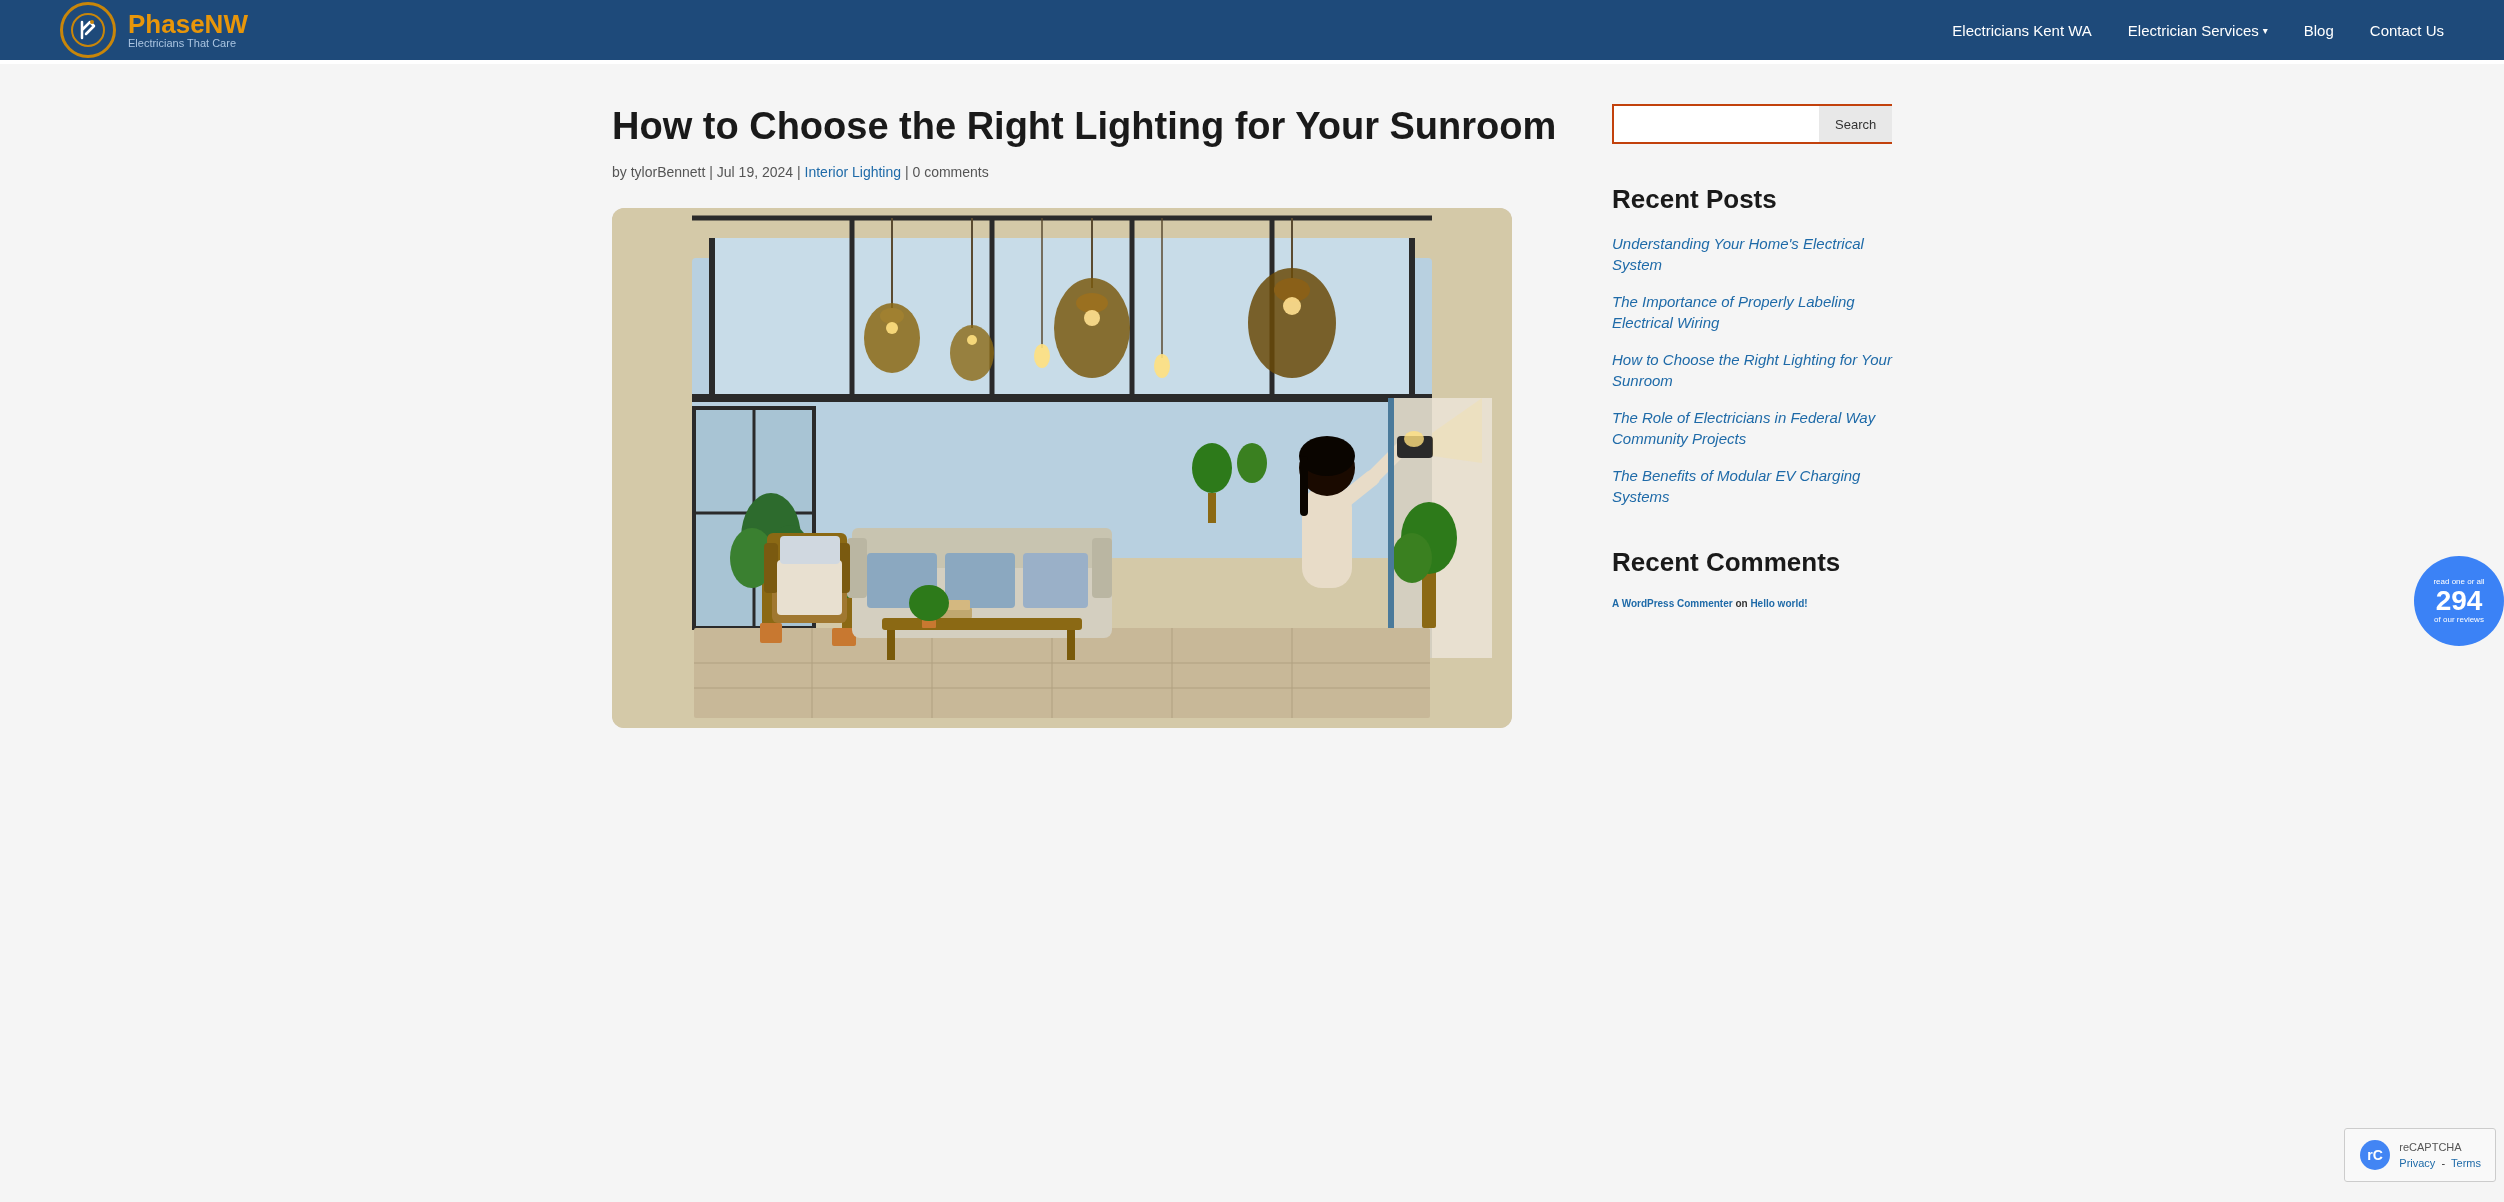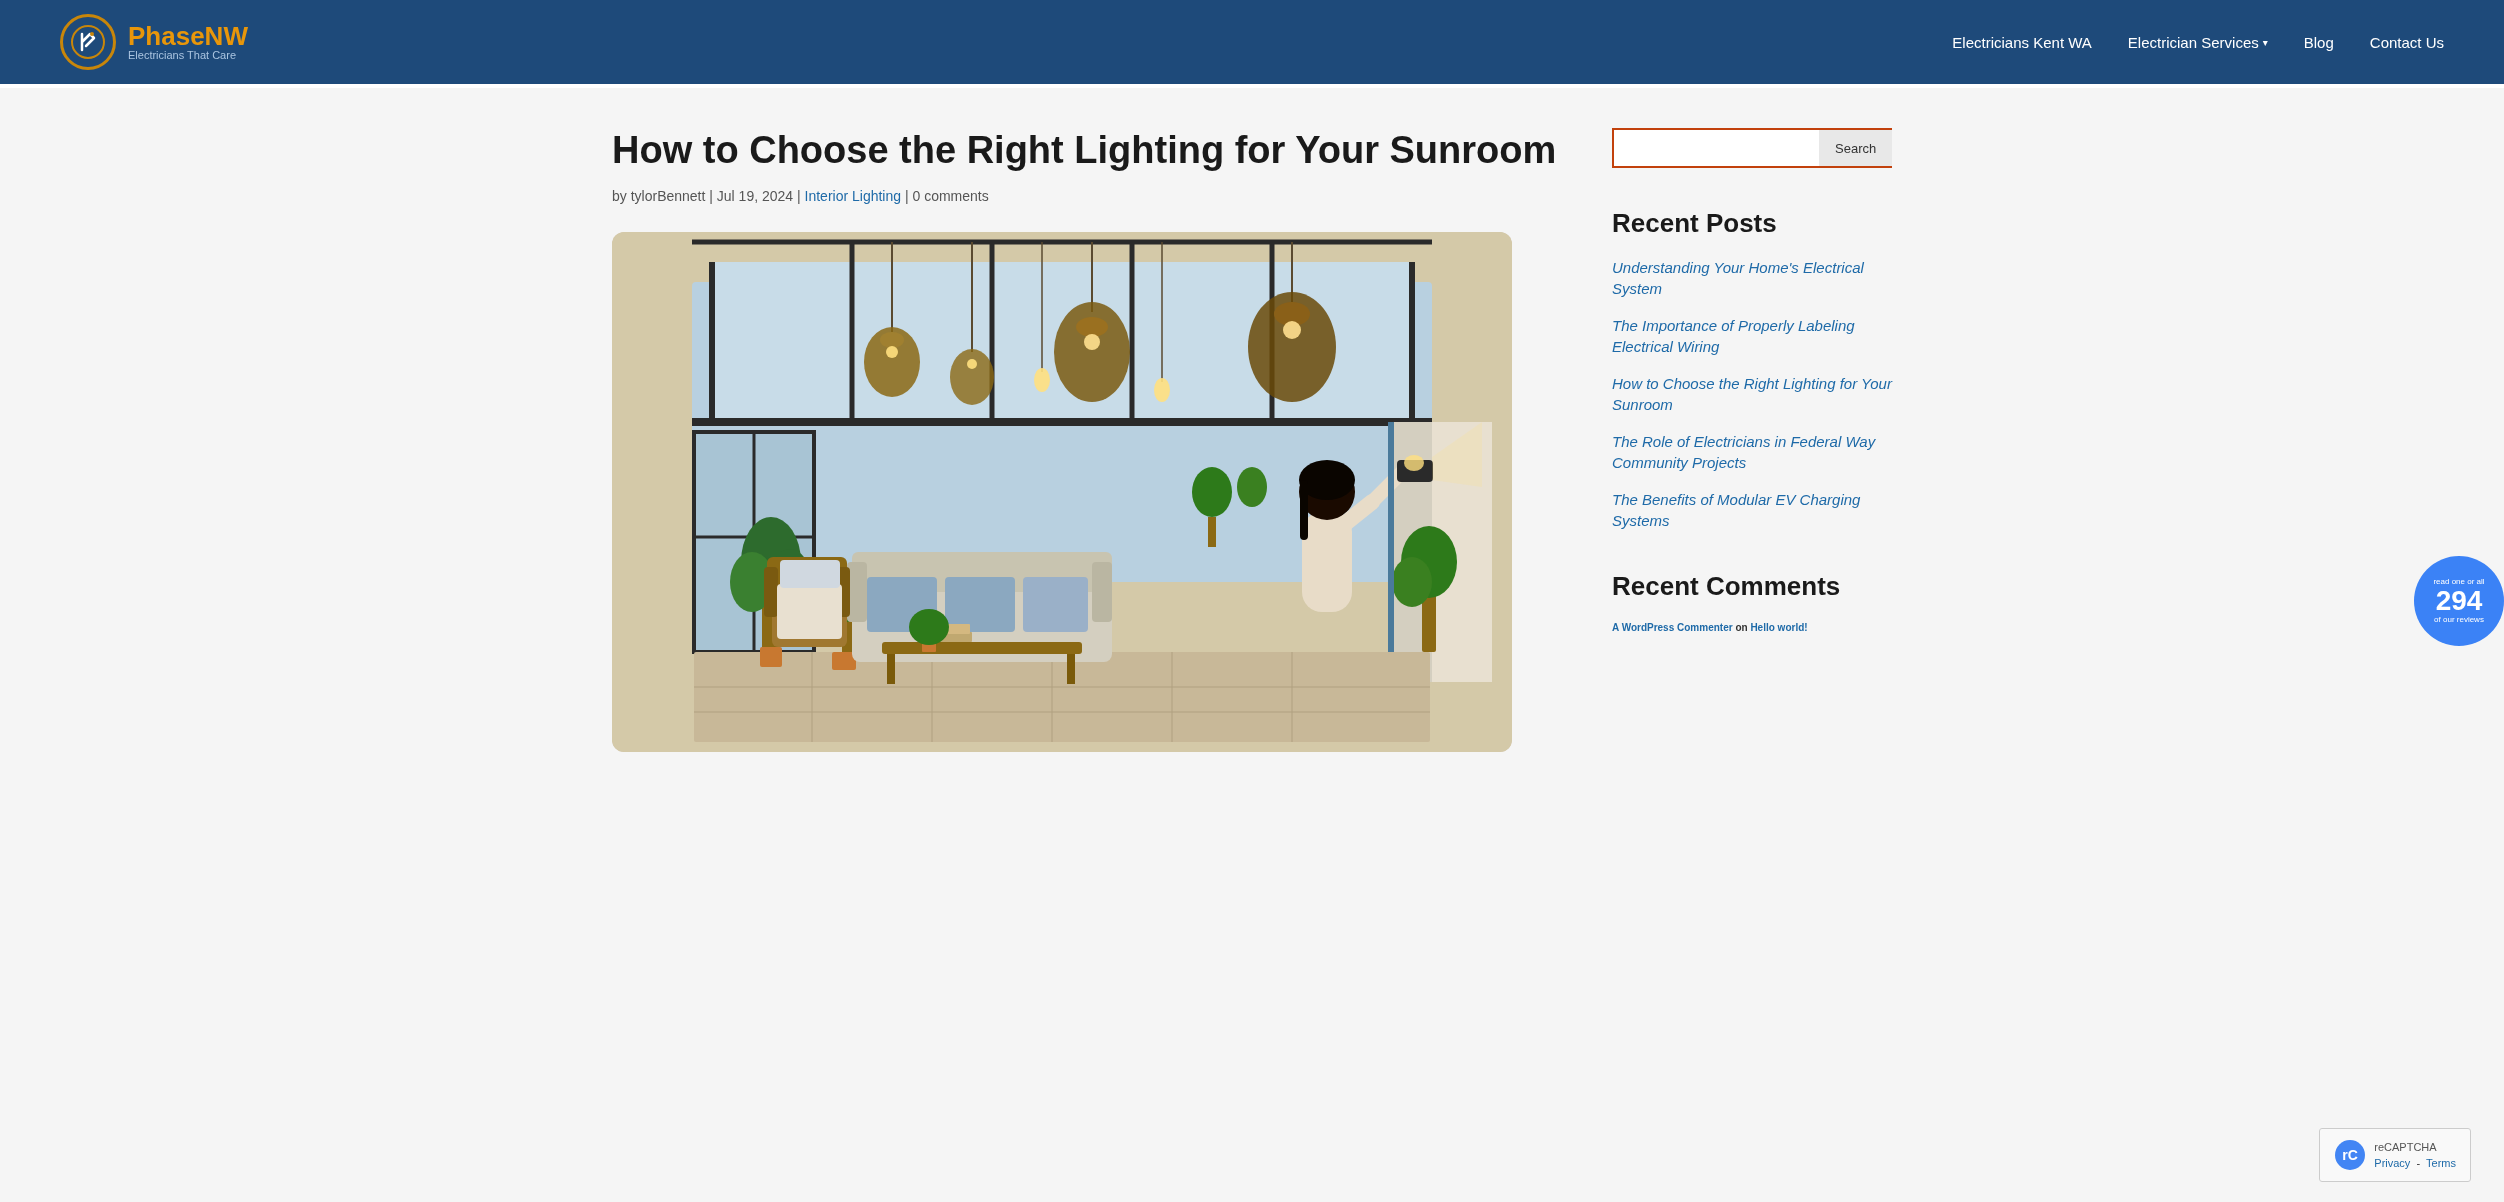--- a/index.html
+++ b/index.html
@@ -5,21 +5,21 @@
     * { margin: 0; padding: 0; box-sizing: border-box; }
     body { font-family: Georgia, 'Times New Roman', serif; background: #f5f5f5; color: #333; }
 
     
     .header {
       background: #1e4a7a;
       padding: 0 60px;
       display: flex;
       align-items: center;
       justify-content: space-between;
-      height: 84px;
+      height: 60px;
     }
     .logo-area {
       display: flex;
       align-items: center;
       gap: 12px;
     }
     .logo-circle {
       width: 56px;
       height: 56px;
       border-radius: 50%;
@@ -224,21 +224,21 @@
     .review-badge-text-bottom {
       font-size: 8px;
       font-family: Arial, sans-serif;
       line-height: 1.2;
     }
 
     
     .recaptcha-area {
       position: fixed;
       bottom: 20px;
-      right: 33px;
+      right: 8px;
       background: #f9f9f9;
       border: 1px solid #ccc;
       padding: 10px 14px;
       font-size: 11px;
       font-family: Arial, sans-serif;
       color: #333;
       border-radius: 3px;
     }
     .recaptcha-area a {
       color: #1e6aa8;

